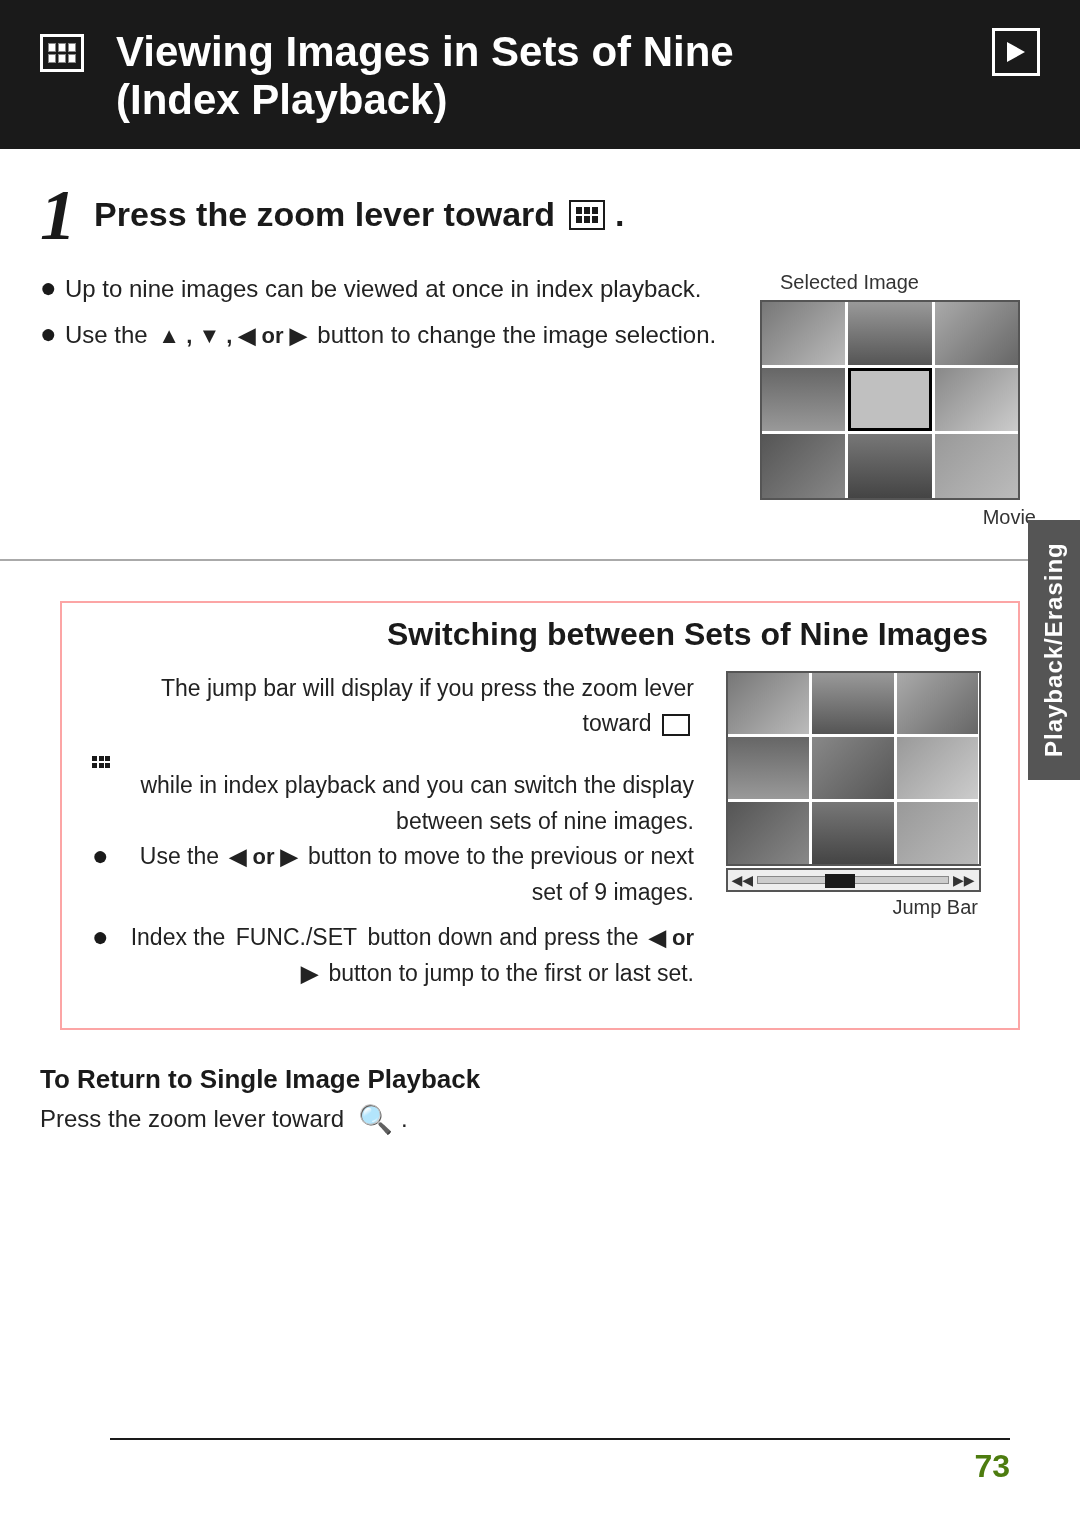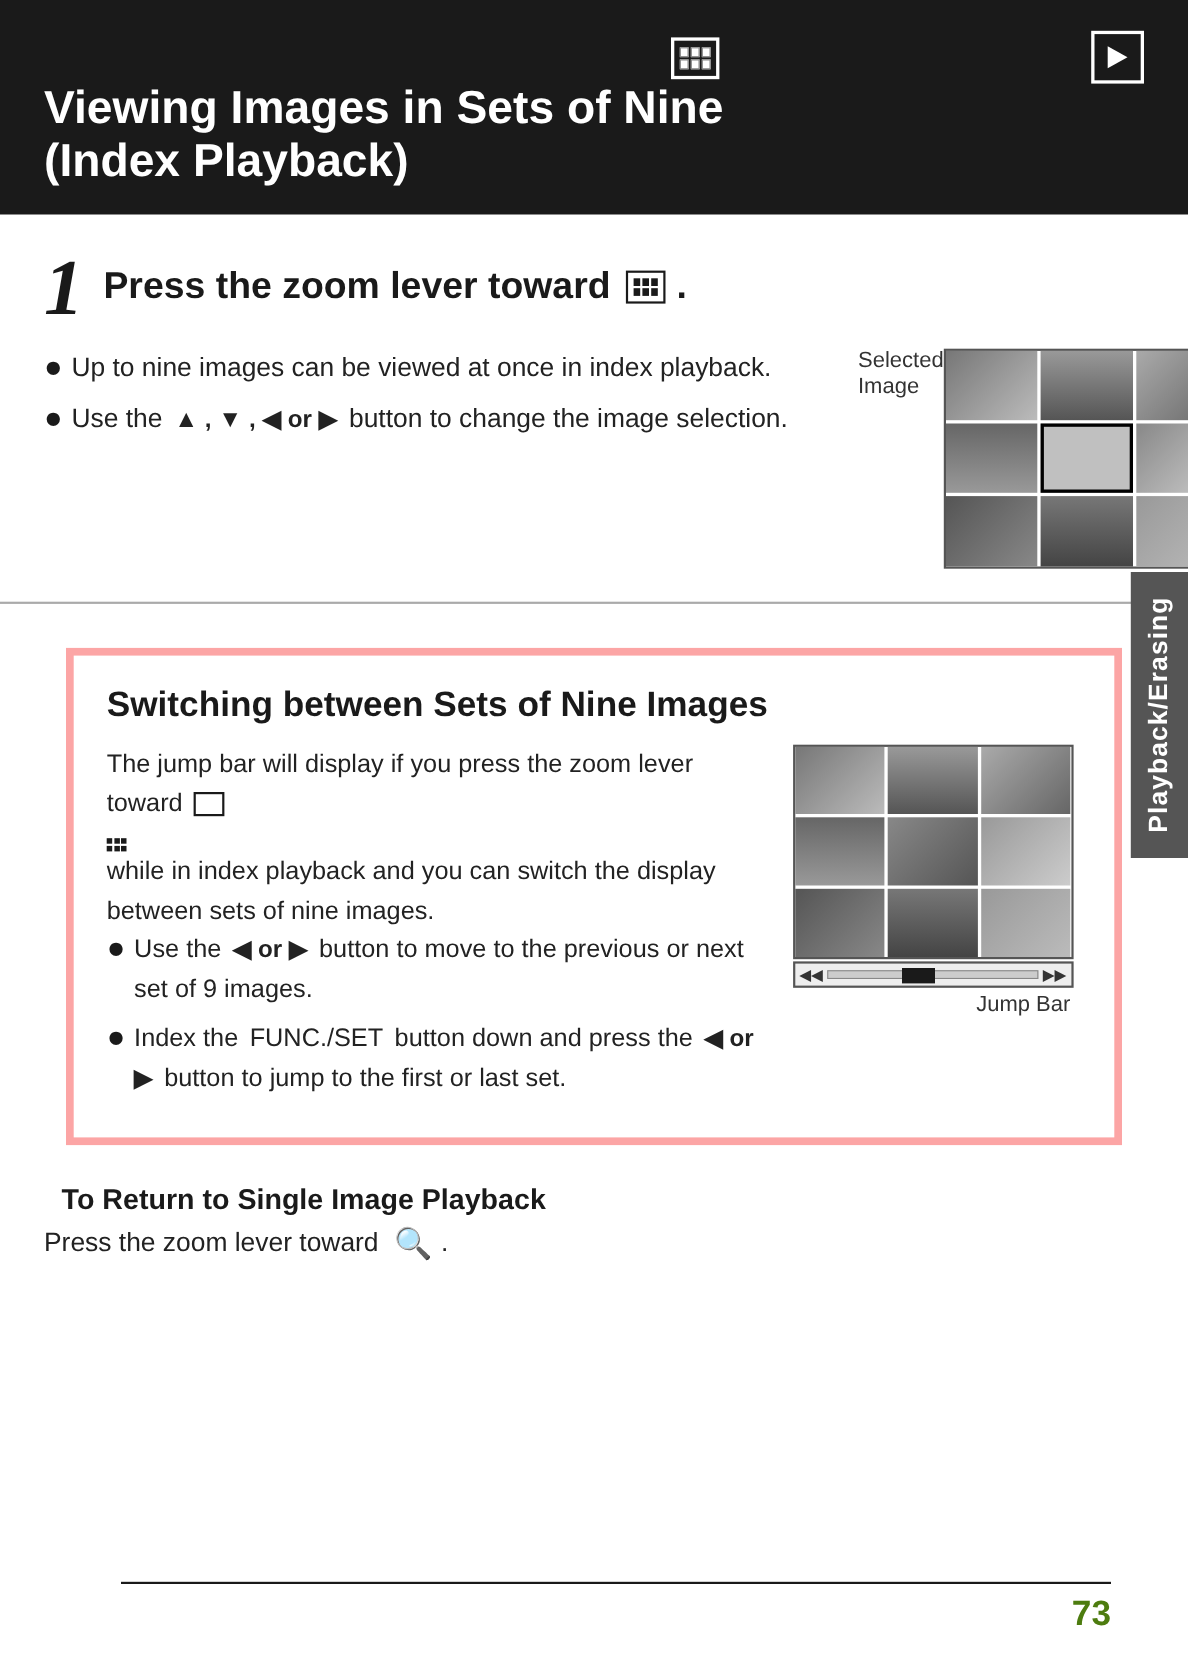--- a/index.html
+++ b/index.html
@@ -170,22 +170,22 @@
 
     .arrow-symbol {
       font-size: 22px;
       font-weight: bold;
     }
 
     .image-area {
       flex-shrink: 0;
       width: 280px;
       display: flex;
-      flex-direction: row;
-      align-items: center;
+      flex-direction: column;
+      align-items: flex-start;
     }
 
     .selected-image-label {
       font-size: 20px;
       color: #333;
       margin-bottom: 6px;
       align-self: flex-start;
       margin-left: 20px;
     }
 
@@ -210,23 +210,24 @@
       font-size: 20px;
       color: #333;
       margin-top: 6px;
       align-self: flex-end;
       margin-right: 4px;
     }
 
     
     .switching-section {
       margin: 0 30px;
-      border: 7px solid #fca5a5;
-      padding: 26px 30px 26px 30px;
+      border: 2px solid #fca5a5;
+      padding: 13px 30px 26px 30px;
       margin-top: 20px;
+      text-align: right;
     }
 
     .switching-title {
       font-size: 32px;
       font-weight: 900;
       color: #1a1a1a;
       margin-bottom: 18px;
       font-family: Arial, Helvetica, sans-serif;
     }
 
@@ -313,21 +314,20 @@
     
     .return-section {
       padding: 24px 40px 10px 40px;
     }
 
     .return-title {
       font-size: 26px;
       font-weight: 900;
       color: #1a1a1a;
       margin-bottom: 8px;
-      margin-left: 16px;
     }
 
     .return-text {
       font-size: 24px;
       color: #222;
       display: flex;
       align-items: center;
       gap: 8px;
     }
 
@@ -405,21 +405,21 @@
     .jc8 { background: linear-gradient(180deg, #777 0%, #444 100%); }
     .jc9 { background: linear-gradient(135deg, #999 0%, #bbb 100%); }
   </style>
 </head>
 <body>
 
 <div class="page-container">
 
   <div class="header-bar">
     <div class="header-title">
-      <div style="display:inline-flex; align-items:flex-end; gap:2px;flex-direction:column;">
+      <div style="display:inline-flex; align-items:flex-start; gap:28px;">
         <div class="header-icon-box">
           <div class="header-icon-inner">
             <div class="header-icon-cell"></div>
             <div class="header-icon-cell"></div>
             <div class="header-icon-cell"></div>
             <div class="header-icon-cell"></div>
             <div class="header-icon-cell"></div>
             <div class="header-icon-cell"></div>
           </div>
         </div>

